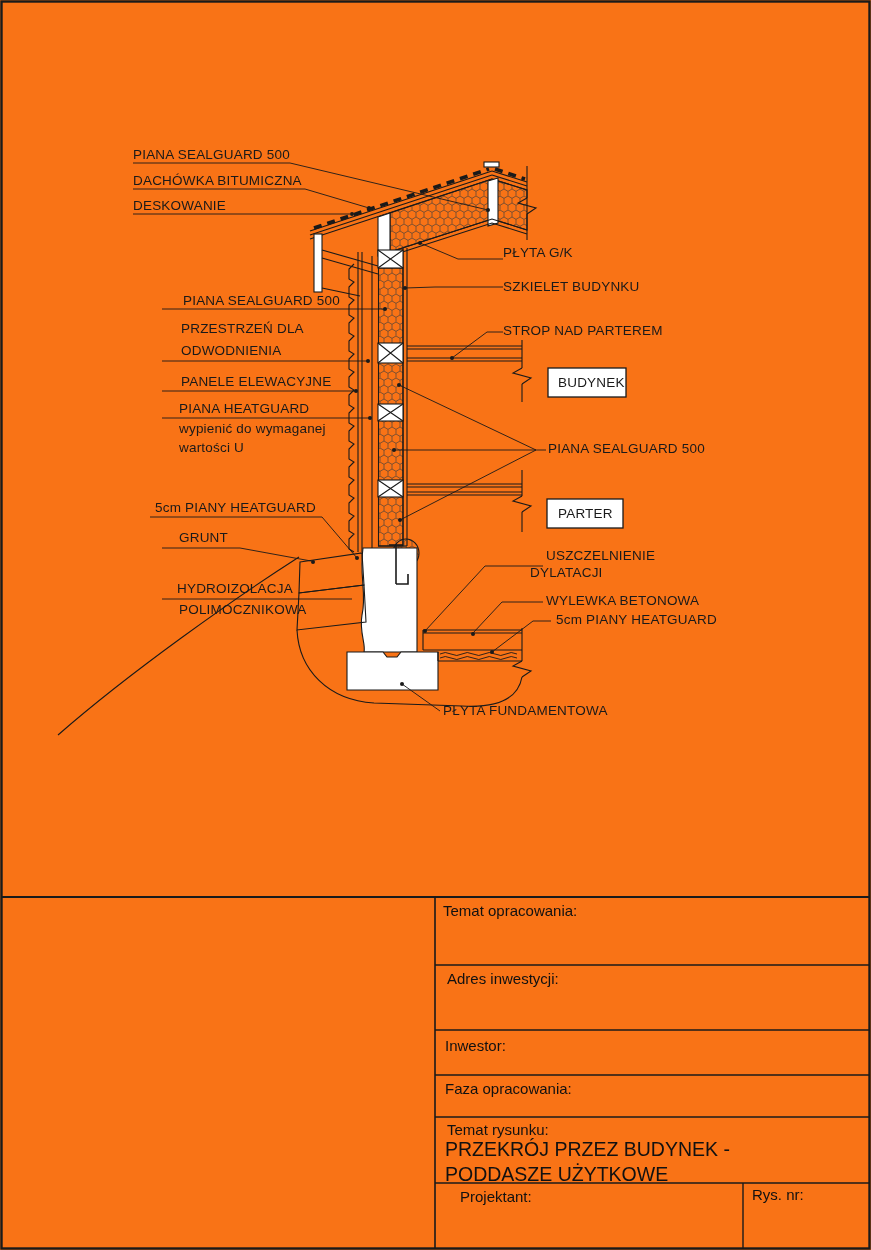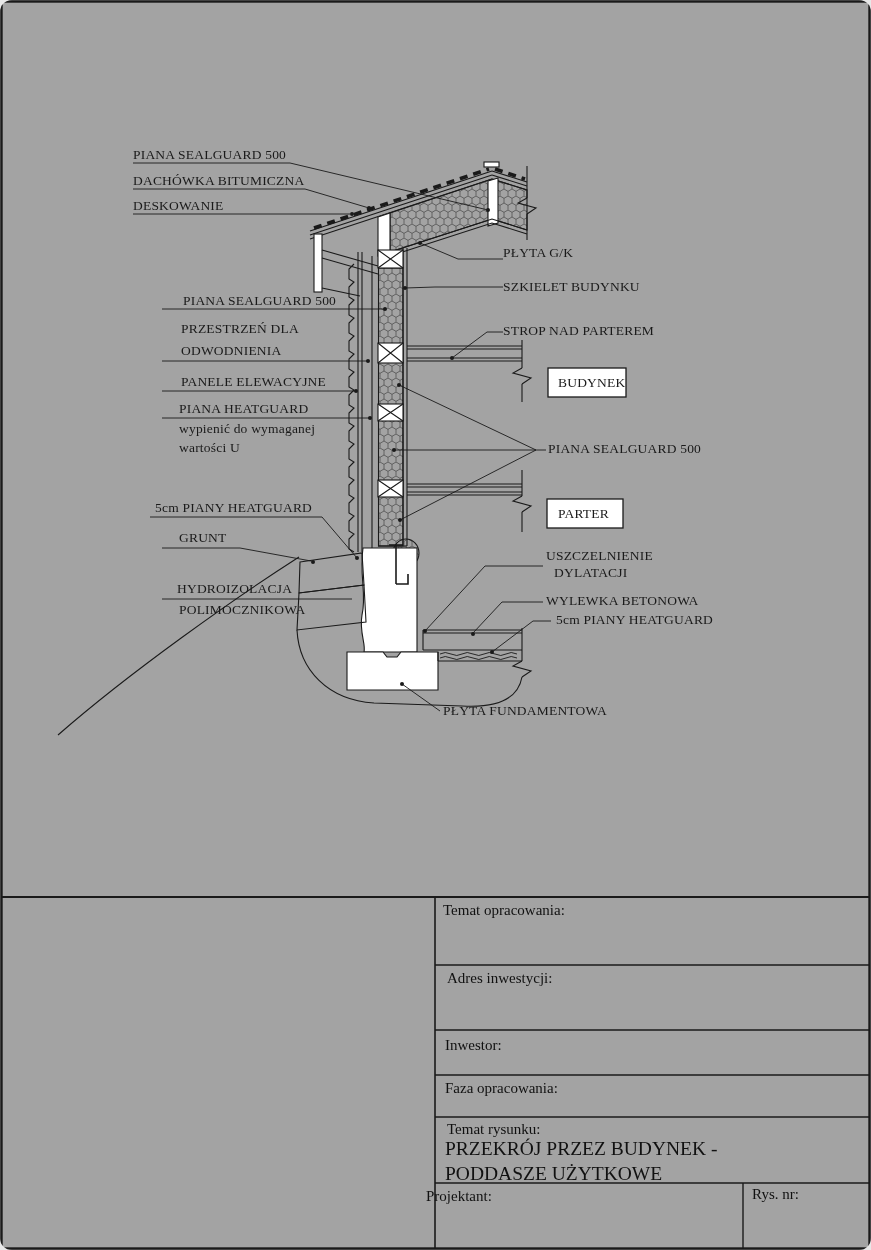--- a/index.html
+++ b/index.html
@@ -1,17 +1,17 @@
 <!DOCTYPE html>
 <html><head>
 <meta charset="utf-8">
 <style>
   html,body{margin:0;padding:0;background:#e8e8e8;}
-  .page{position:relative;width:871px;height:1250px;background:#a3a3a3;overflow:hidden;
-        font-family:Liberation Serif, serif;color:#1a1a1a;border-radius:12px;}
+  .page{position:relative;width:871px;height:1250px;background:#f97316;overflow:hidden;
+        font-family:Liberation Sans, sans-serif;color:#1a1a1a;}
   svg{position:absolute;left:0;top:0;}
   .lbl{position:absolute;white-space:nowrap;font-size:13.5px;letter-spacing:.2px;line-height:15px;color:#1a1a1a;}
   .tb-lbl{position:absolute;white-space:nowrap;font-size:15px;color:#111;}
   .tb-big{position:absolute;white-space:nowrap;font-size:19.5px;color:#111;}
 </style>
 </head>
 <body>
 
 <div class="page">
 
@@ -196,29 +196,29 @@
   <div class="lbl" style="left:177px;top:581px">HYDROIZOLACJA</div>
   <div class="lbl" style="left:179px;top:602px">POLIMOCZNIKOWA</div>
 
   <div class="lbl" style="left:503px;top:245px">PŁYTA G/K</div>
   <div class="lbl" style="left:503px;top:279px">SZKIELET BUDYNKU</div>
   <div class="lbl" style="left:503px;top:323px">STROP NAD PARTEREM</div>
   <div class="lbl" style="left:558px;top:375px">BUDYNEK</div>
   <div class="lbl" style="left:548px;top:441px">PIANA SEALGUARD 500</div>
   <div class="lbl" style="left:558px;top:506px">PARTER</div>
   <div class="lbl" style="left:546px;top:548px">USZCZELNIENIE</div>
-  <div class="lbl" style="left:554px;top:565px">DYLATACJI</div>
+  <div class="lbl" style="left:530px;top:565px">DYLATACJI</div>
   <div class="lbl" style="left:546px;top:593px">WYLEWKA BETONOWA</div>
   <div class="lbl" style="left:556px;top:612px">5cm PIANY HEATGUARD</div>
   <div class="lbl" style="left:443px;top:703px">PŁYTA FUNDAMENTOWA</div>
 
   <div style="position:absolute;left:3px;top:898px;width:431px;height:350px;"></div>
   <div class="tb-lbl" style="left:443px;top:902px">Temat opracowania:</div>
   <div class="tb-lbl" style="left:447px;top:970px">Adres inwestycji:</div>
   <div class="tb-lbl" style="left:445px;top:1037px">Inwestor:</div>
   <div class="tb-lbl" style="left:445px;top:1080px">Faza opracowania:</div>
   <div class="tb-lbl" style="left:447px;top:1121px">Temat rysunku:</div>
   <div class="tb-big" style="left:445px;top:1138px">PRZEKRÓJ PRZEZ BUDYNEK -</div>
   <div class="tb-big" style="left:445px;top:1163px">PODDASZE UŻYTKOWE</div>
-  <div class="tb-lbl" style="left:426px;top:1188px">Projektant:</div>
+  <div class="tb-lbl" style="left:460px;top:1188px">Projektant:</div>
   <div class="tb-lbl" style="left:752px;top:1186px">Rys. nr:</div>
 
 </div>
 
 </body></html>

